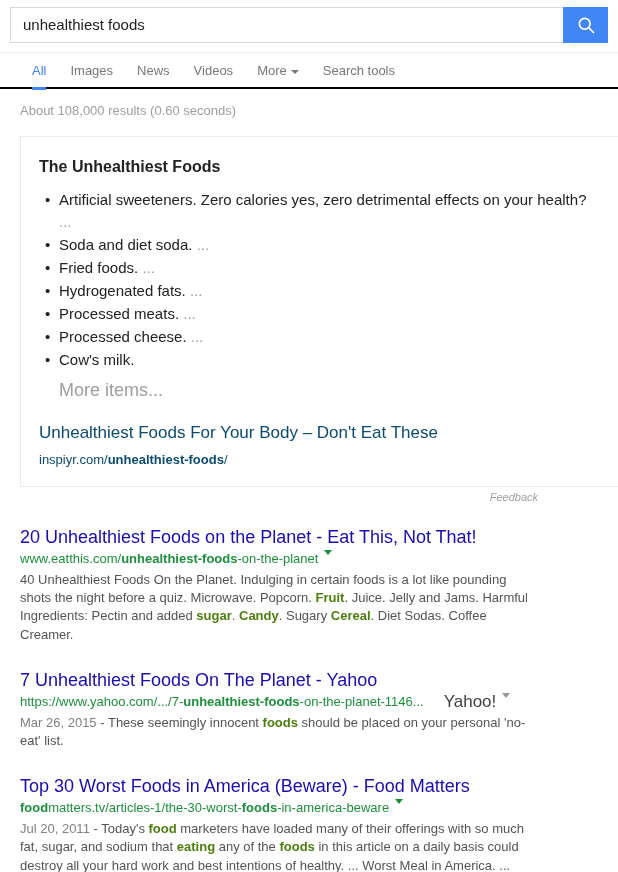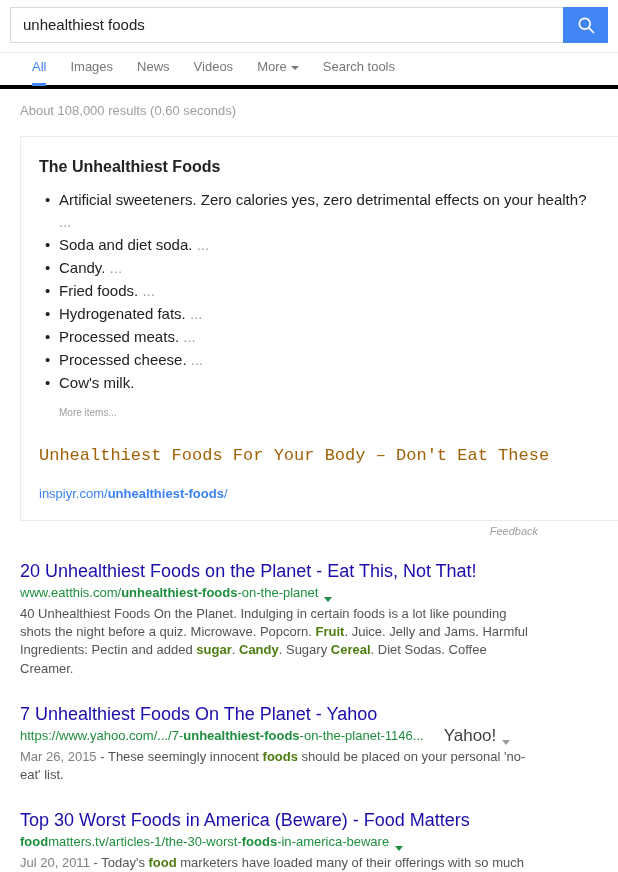--- a/index.html
+++ b/index.html
@@ -66,25 +66,25 @@
     background: #ebebeb;
     margin-top: 9px;
     width: 618px;
     margin-left: -10px;
   }
 
   
   .nav {
     position: relative;
     height: 36px;
-    border-bottom: 4px solid #000000;
+    border-bottom: 2px solid #000000;
     padding-left: 20px;
     box-sizing: border-box;
     display: flex;
-    align-items: flex-end;
+    align-items: flex-start;
     background: #fff;
   }
   .nav-item {
     font-size: 13px;
     color: #777777;
     padding: 10px 12px 11px 12px;
     cursor: pointer;
     white-space: nowrap;
     position: relative;
     text-decoration: none;
@@ -162,40 +162,39 @@
   .snippet-list li::before {
     content: "\2022";
     position: absolute;
     left: -14px;
     top: 0;
     color: #222222;
     font-size: 15px;
   }
   .ell { color: #9e9e9e; }
   .more-items {
-    font-size: 10px;
+    font-size: 18px;
     color: #9e9e9e;
     margin-top: 9px;
     padding-left: 20px;
     line-height: 20px;
   }
   .snippet-link-block { margin-top: 22px; }
   .snippet-link {
     font-size: 17px;
-    color: #a16207;
+    color: #0c4a6e;
     text-decoration: none;
     line-height: 22px;
     display: inline-block;
-    font-family: Liberation Mono, monospace;
   }
   .snippet-url {
     font-size: 13px;
-    color: #3b82f6;
+    color: #0c4a6e;
     line-height: 17px;
-    margin-top: 18px;
+    margin-top: 7px;
   }
   .snippet-url b { font-weight: bold; }
   .feedback {
     font-size: 11px;
     color: #9e9e9e;
     font-style: italic;
     text-align: right;
     width: 518px;
     margin-top: 4px;
     cursor: pointer;
@@ -206,21 +205,21 @@
   .result { margin-bottom: 24px; }
   .result-title {
     font-size: 18px;
     color: #1a0dab;
     text-decoration: none;
     line-height: 24px;
     display: inline-block;
   }
   .result-urlrow {
     display: flex;
-    align-items: flex-end;
+    align-items: flex-start;
     line-height: 18px;
     margin-top: 1px;
   }
   .result-url {
     font-size: 13px;
     color: #1e8e3e;
     white-space: nowrap;
   }
   .result-url b { font-weight: bold; }
   .caret-green {
@@ -292,21 +291,20 @@
 
   <div class="result-stats">About 108,000 results (0.60 seconds)</div>
 
   <div class="snippet-wrap">
     <div class="snippet-card">
       <div class="snippet-title">The Unhealthiest Foods</div>
 
       <ul class="snippet-list">
         <li><span>Artificial sweeteners. Zero calories yes, zero detrimental effects on your health?</span> <span class="ell">...</span></li>
         <li><span>Soda and diet soda.</span> <span class="ell">...</span></li>
-        <li><span>Candy.</span> <span class="ell">...</span></li>
         <li><span>Fried foods.</span> <span class="ell">...</span></li>
         <li><span>Hydrogenated fats.</span> <span class="ell">...</span></li>
         <li><span>Processed meats.</span> <span class="ell">...</span></li>
         <li><span>Processed cheese.</span> <span class="ell">...</span></li>
         <li><span>Cow's milk.</span> <span class="ell"></span></li>
       </ul>
 
       <div class="more-items">More items...</div>
 
       <div class="snippet-link-block">

